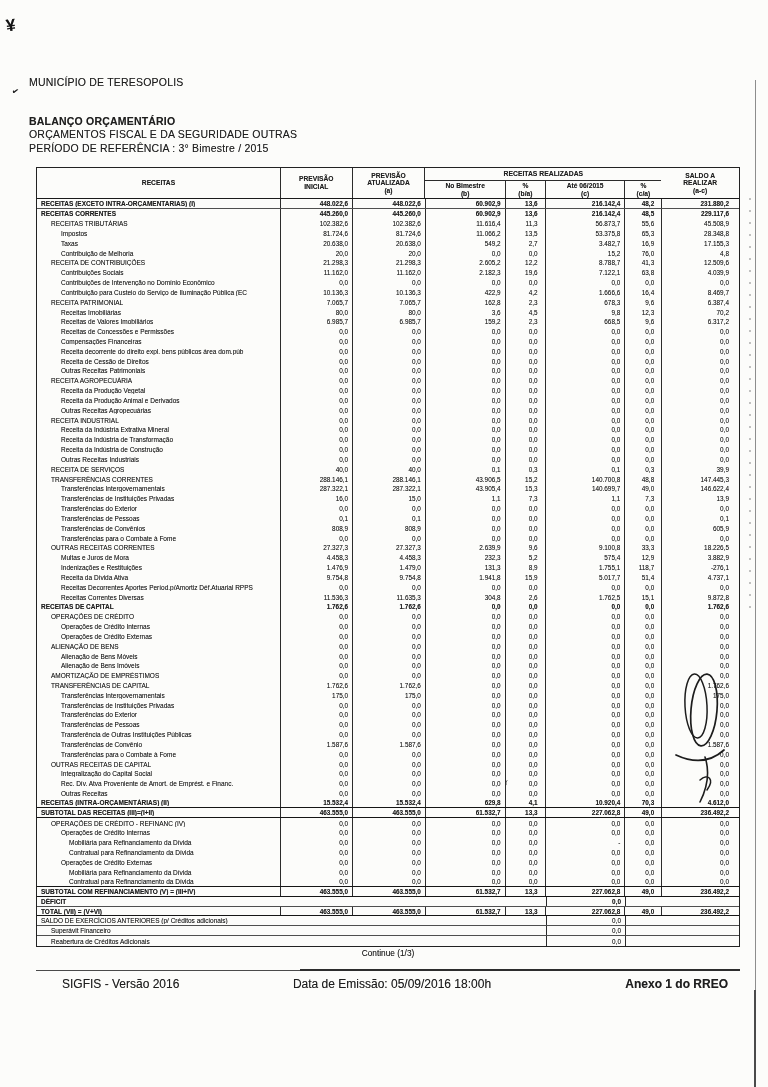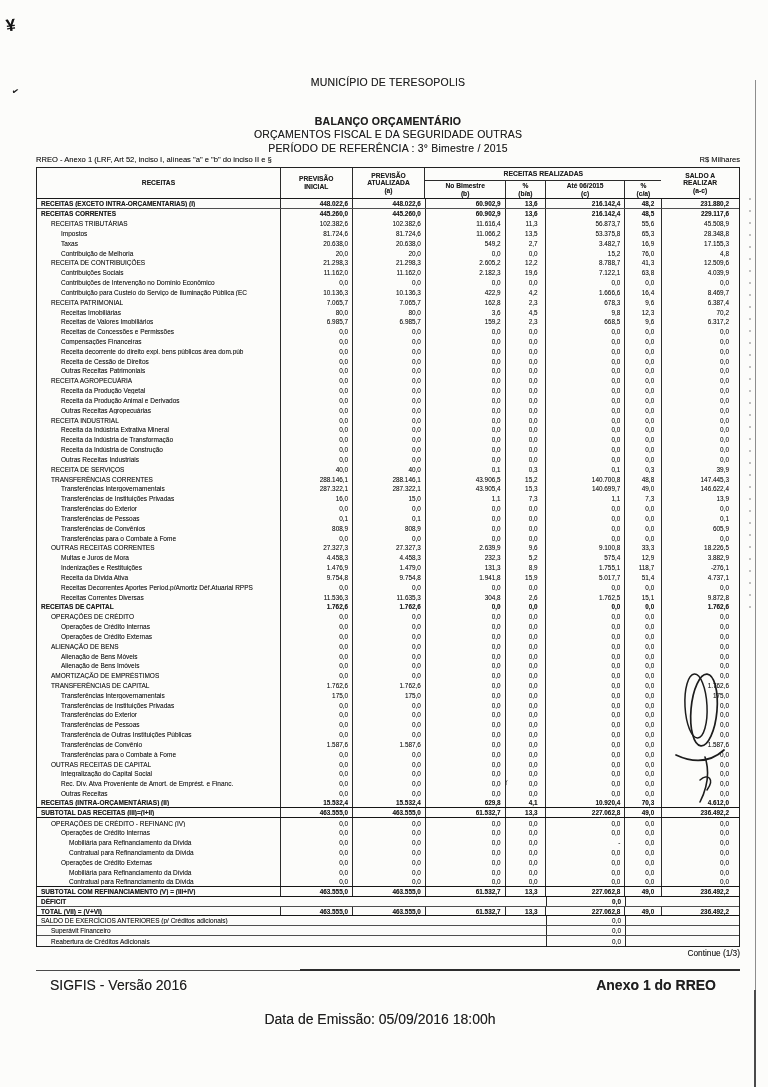--- a/index.html
+++ b/index.html
@@ -3,21 +3,21 @@
 <meta charset="utf-8">
 <style>
   html,body{margin:0;padding:0;background:#e8e8e6;}
   .page{
     position:relative;width:768px;height:1087px;margin:0 auto;
     background:#fcfcfa;overflow:hidden;
     font-family:"Liberation Sans",sans-serif;color:#1e1e1e;
     text-shadow:0 0 .4px rgba(25,25,25,.45);
   }
   
-  .title-block{position:absolute;left:36px;top:76px;width:704px;text-align:center;}
+  .title-block{position:absolute;left:29px;top:76px;width:704px;}
   .title-block div{font-size:10.5px;line-height:13.5px;letter-spacing:.2px;}
   .title-block .b{font-weight:bold;margin-top:25px;}
   .subheader{position:absolute;left:36px;top:155px;width:704px;display:flex;justify-content:space-between;font-size:7.6px;}
   
   .tbl{position:absolute;left:36px;top:167px;width:704px;border:1.3px solid #222;box-sizing:border-box;background:transparent;}
   .thead{display:flex;height:30px;border-bottom:1.6px solid #1a1a1a;}
   .hc{box-sizing:border-box;display:flex;flex-direction:column;justify-content:center;align-items:center;
       font-size:6.7px;font-weight:bold;line-height:7.6px;text-align:center;}
   .hc + .hc, .hc.bl{border-left:1px solid #2b2b2b;}
   .hgroup{box-sizing:border-box;border-left:1px solid #2b2b2b;display:flex;flex-direction:column;}
@@ -33,25 +33,25 @@
   .cl{box-sizing:border-box;width:244px;font-size:6.5px;white-space:nowrap;overflow:hidden;padding-left:4px;}
   .cl.i1{padding-left:14px;} .cl.i2{padding-left:24px;} .cl.i3{padding-left:32px;}
   .cv{box-sizing:border-box;border-left:1px solid #2b2b2b;font-size:6.4px;text-align:right;
       padding-right:4px;white-space:nowrap;overflow:hidden;height:100%;display:flex;align-items:center;justify-content:flex-end;}
   .w0{width:72px;} .w1{width:73px;} .w2{width:80px;} .w3{width:40px;padding-right:7px;}
   .w4{width:80px;} .w5{width:37px;padding-right:7px;} .w6{width:78px;padding-right:10px;}
   .r.tail .cl{width:509px;}
   .tc{width:80px;border-left:1px solid #2b2b2b;border-right:1px solid #2b2b2b;}
   .fill{flex:1;}
   
-  .continue{position:absolute;left:36px;top:948px;width:704px;text-align:right;font-size:8.3px;}
+  .continue{position:absolute;left:36px;top:948px;width:704px;text-align:center;font-size:8.3px;}
   .footer-rule{position:absolute;left:36px;top:970px;width:704px;height:1px;background:#4a4a4a;}
   .footer-rule2{position:absolute;left:300px;top:969px;width:440px;height:2px;background:#2d2d2d;}
-  .footer{position:absolute;left:28px;top:977px;width:704px;height:14px;font-size:14px;}
-  .footer .fl{position:absolute;left:22px;} .footer .fc{position:absolute;left:50%;transform:translateX(-50%);margin-top:34px;}
+  .footer{position:absolute;left:40px;top:977px;width:704px;height:14px;font-size:12px;}
+  .footer .fl{position:absolute;left:22px;} .footer .fc{position:absolute;left:50%;transform:translateX(-50%);}
   .footer .fr{position:absolute;right:16px;font-weight:bold;}
   
   .mark-yen{position:absolute;left:6px;top:16px;font-size:17px;font-weight:bold;transform:rotate(-7deg);color:#141414;}
   .mark-tick{position:absolute;left:12px;top:87px;font-size:8px;transform:rotate(12deg);color:#222;}
   .mark-r{position:absolute;left:505px;top:778px;font-size:8px;font-style:italic;transform:rotate(-12deg);color:#333;}
   .scanline{position:absolute;left:755px;top:80px;width:1px;height:1000px;background:#8d8d8d;}
   .scanline2{position:absolute;left:754px;top:990px;width:2px;height:97px;background:#4b4b4b;}
   .margin-dots{position:absolute;left:749px;top:198px;width:2px;height:420px;
     background:repeating-linear-gradient(#9a9a9a 0 2px,transparent 2px 12px);opacity:.6;}
   .hand-svg{position:absolute;left:660px;top:660px;}
@@ -64,24 +64,20 @@
   <div class="mark-yen">¥</div>
   <div class="mark-tick">✔</div>
 
   <div class="title-block">
     <div>MUNICÍPIO DE TERESOPOLIS</div>
     <div class="b">BALANÇO ORÇAMENTÁRIO</div>
     <div>ORÇAMENTOS FISCAL E DA SEGURIDADE OUTRAS</div>
     <div>PERÍODO DE REFERÊNCIA : 3° Bimestre / 2015</div>
   </div>
 
-  <div class="subheader">
-    <span>RREO - Anexo 1 (LRF, Art 52, inciso I, alíneas "a" e "b" do inciso II e §</span>
-    <span>R$ Milhares</span>
-  </div>
 
   <div class="tbl">
     <div class="thead">
         <div class="hc" style="width: 244px;">
           <span>RECEITAS</span>
         </div>
         <div class="hc" style="width: 72px;">
           <span>PREVISÃO</span>
           <span>INICIAL</span>
         </div>

